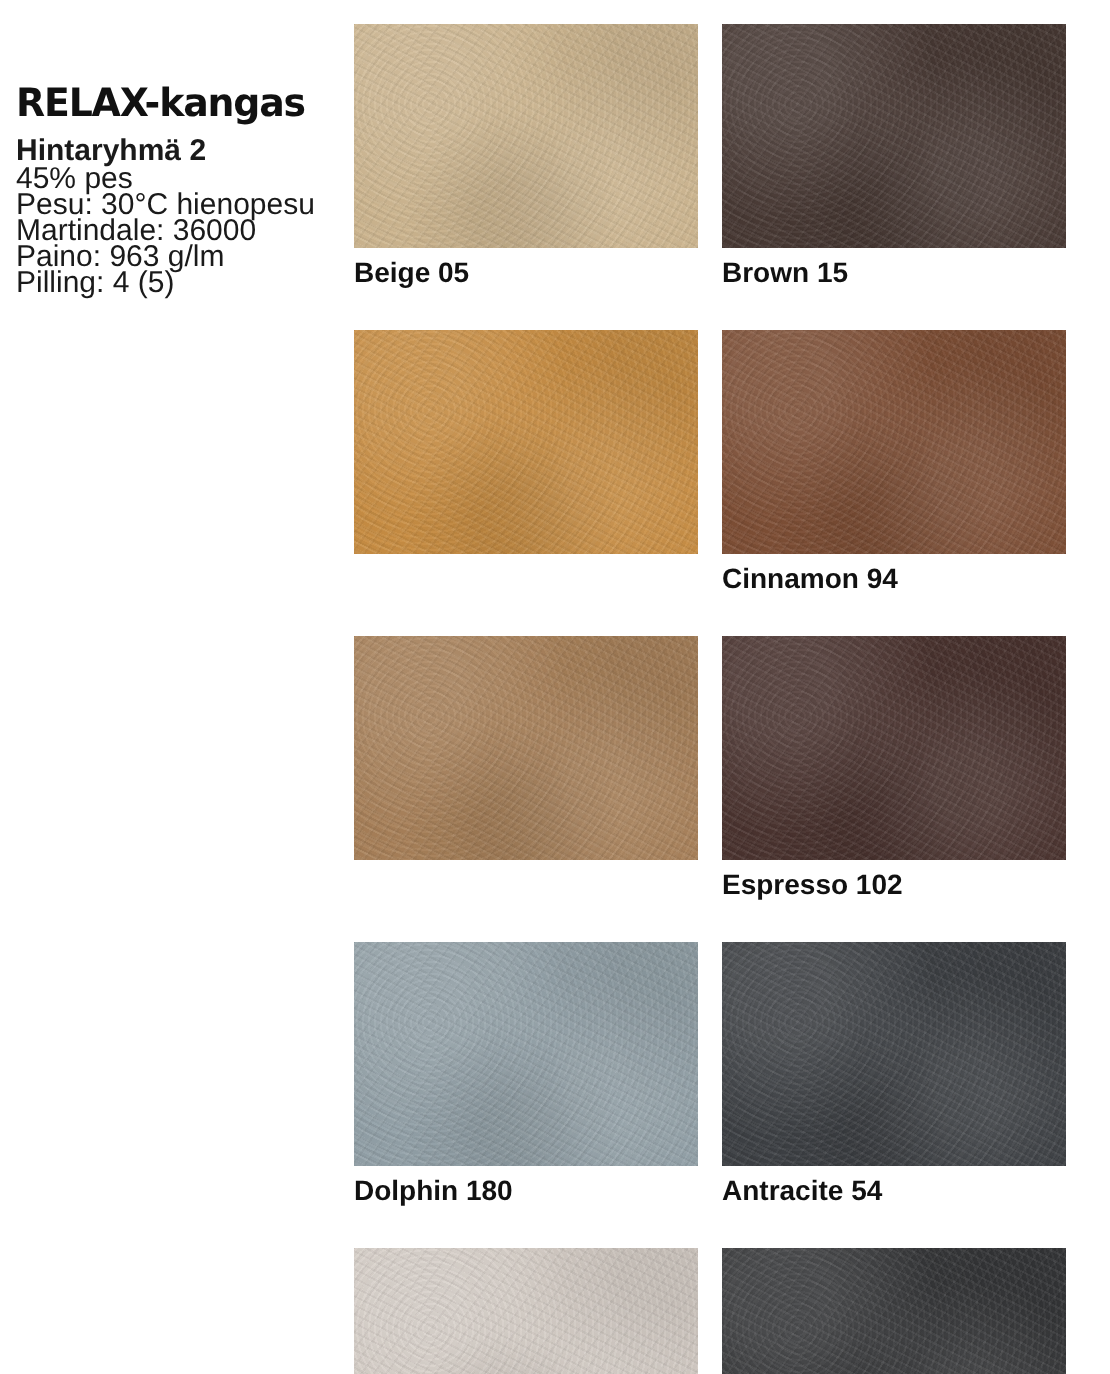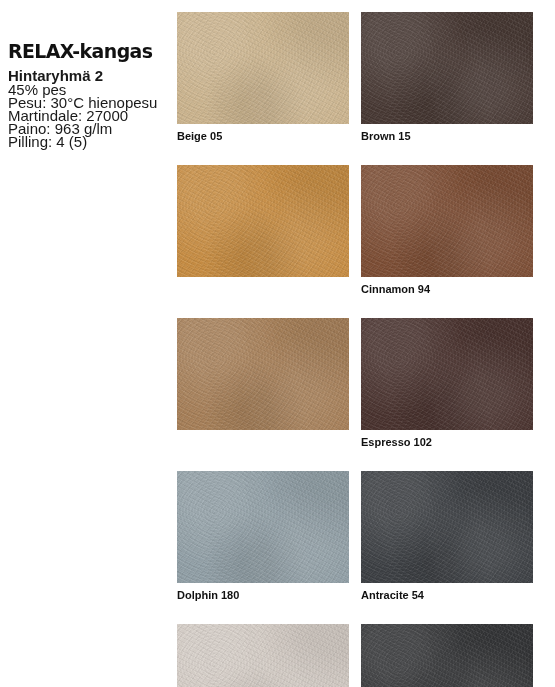--- a/index.html
+++ b/index.html
@@ -99,37 +99,37 @@
         rgba(0,0,0,0.0) 2px, rgba(0,0,0,0.0) 5px),
       repeating-radial-gradient(circle at 30% 40%,
         rgba(255,255,255,0.035) 0px, rgba(255,255,255,0.035) 1px,
         rgba(0,0,0,0.030) 1px, rgba(0,0,0,0.030) 3px);
     pointer-events: none;
     opacity: 0.85;
   }
   .swatch-label {
     font-family: "Liberation Sans", sans-serif;
     font-weight: 700;
-    font-size: 11px;
+    font-size: 14px;
     line-height: 12px;
     color: #111111;
     padding-top: 6px;
     white-space: nowrap;
   }
 </style>
 </head>
 <body>
 
 <div class="info-panel">
   <h1 class="fabric-title">RELAX-kangas</h1>
   <ul class="spec-list">
       <li class="spec-item bold">Hintaryhmä 2</li>
       <li class="spec-item">45% pes</li>
       <li class="spec-item">Pesu: 30°C hienopesu</li>
-      <li class="spec-item">Martindale: 27000</li>
+      <li class="spec-item">Martindale: 36000</li>
       <li class="spec-item">Paino: 963 g/lm</li>
       <li class="spec-item">Pilling: 4 (5)</li>
     </ul>
 </div>
 
 <div class="swatch-grid">
     <div class="swatch-cell">
       <div class="swatch-chip" style="background-color: rgb(205, 182, 144);"></div>
       <div class="swatch-label">Beige 05</div>
     </div>

